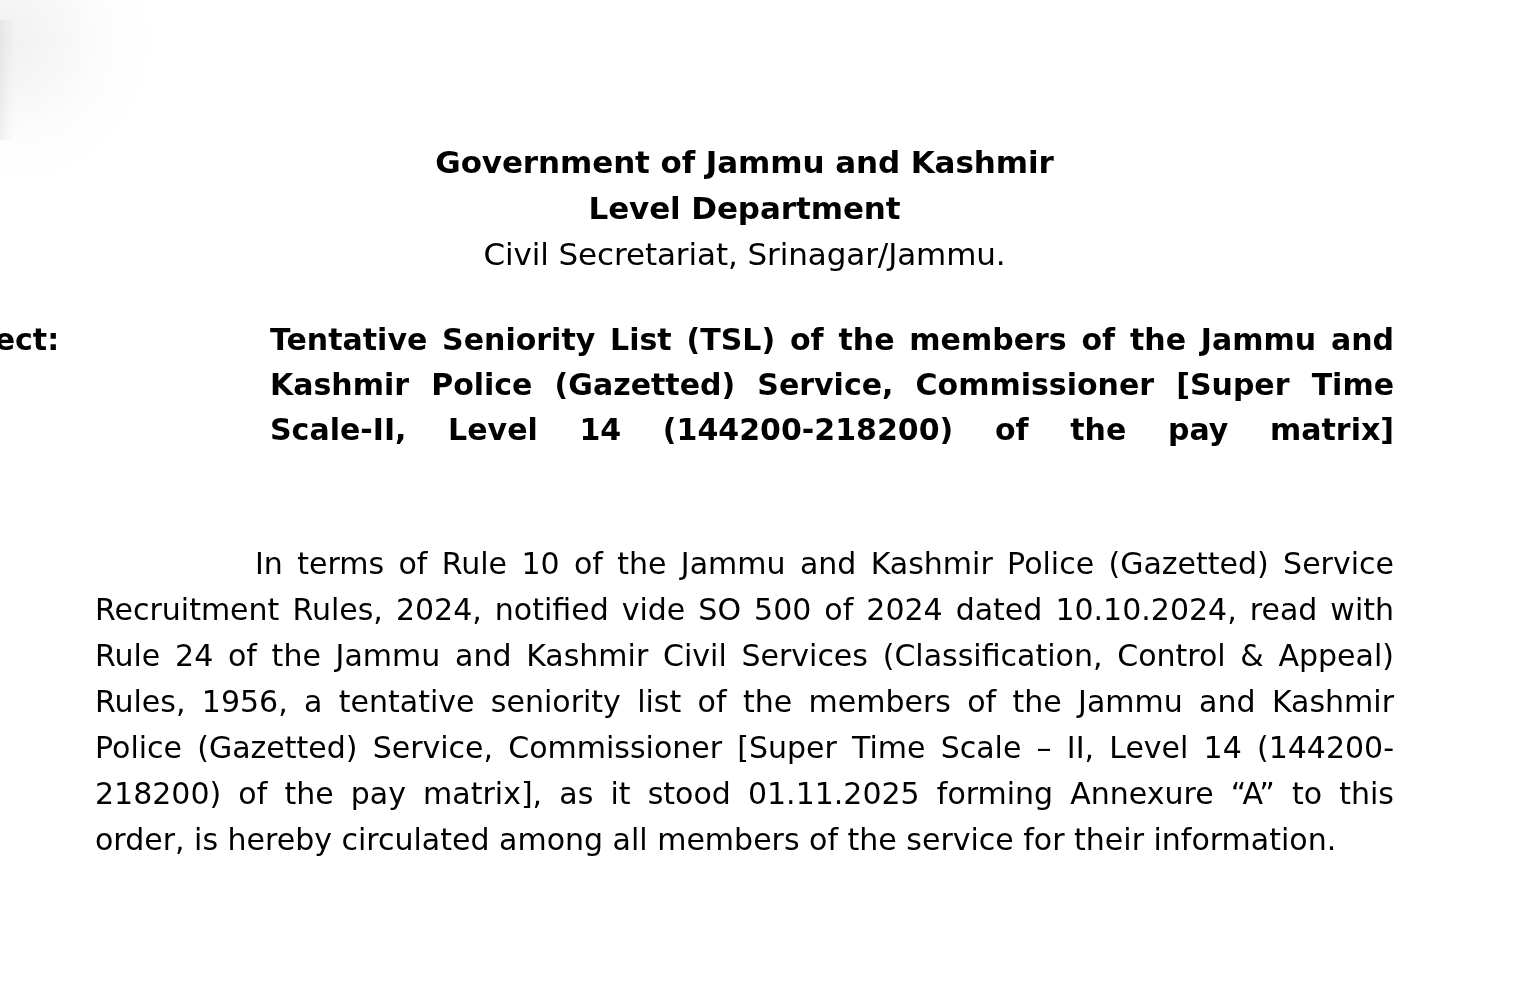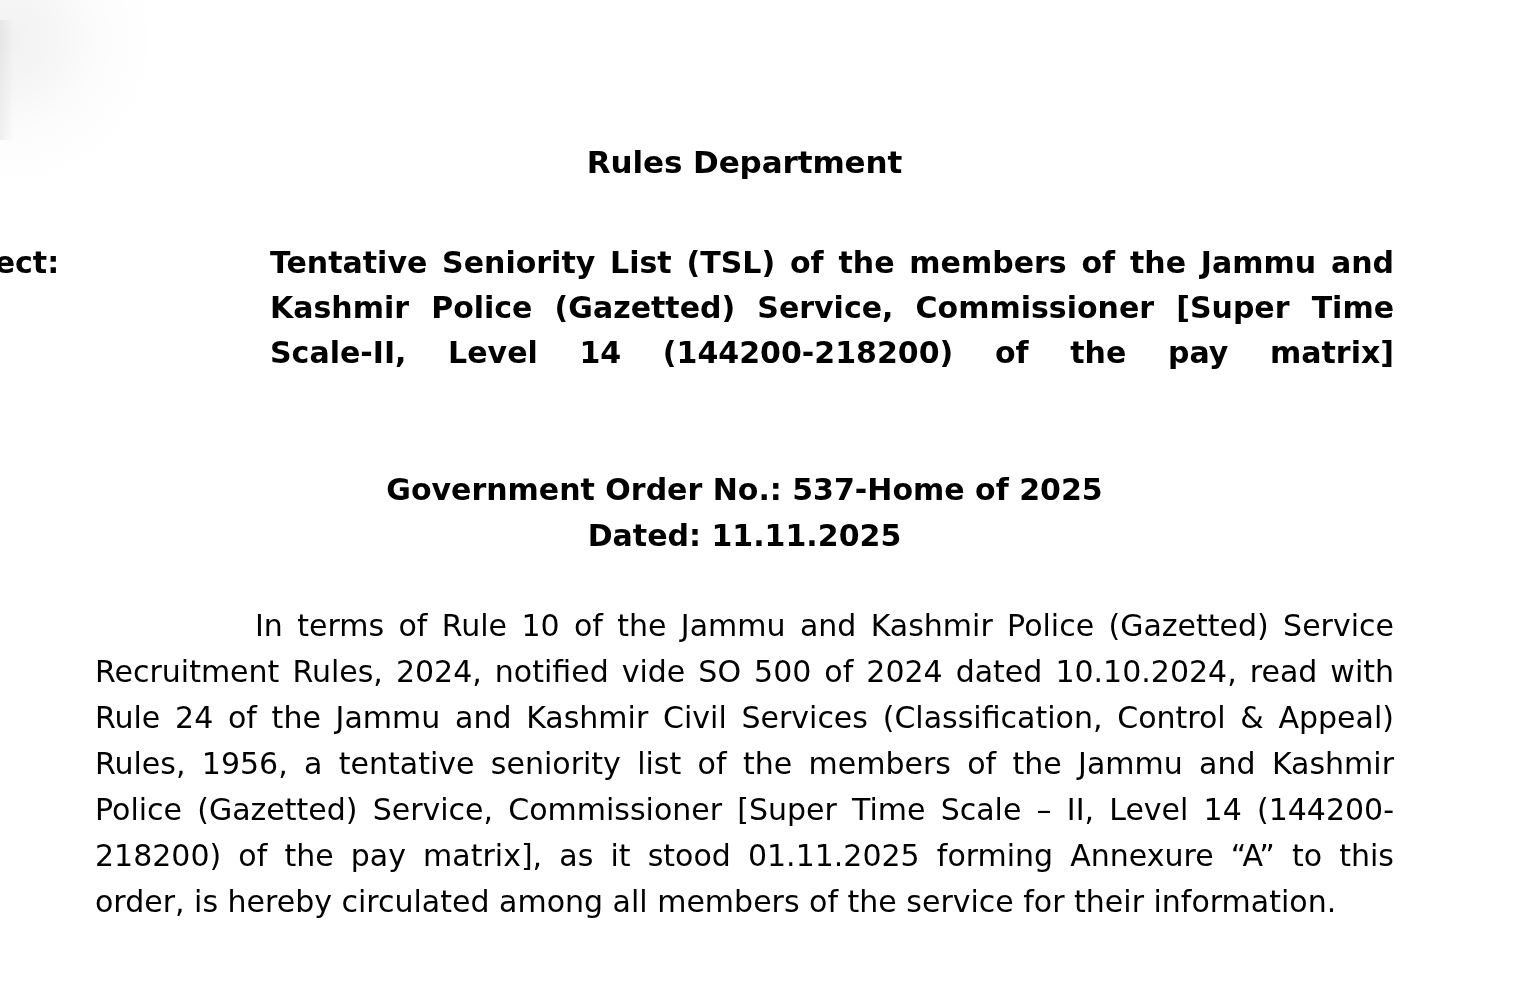--- a/index.html
+++ b/index.html
@@ -108,27 +108,25 @@
 </style>
 </head>
 <body>
 
 <div class="scan-smudge"></div>
 <div class="scan-smudge-2"></div>
 
 <div class="page">
 
   <div class="letterhead">
-    <div class="lh-line lh-bold lh-dept">Rules Department</div>
+    <div class="lh-line lh-bold lh-gov">Government of Jammu and Kashmir</div>
+    <div class="lh-line lh-bold lh-dept">Level Department</div>
+    <div class="lh-line lh-addr">Civil Secretariat, Srinagar/Jammu.</div>
   </div>
 
   <div class="subject-block">
     <span class="subject-label">Subject:</span><span>Tentative Seniority List (TSL) of the members of the Jammu and Kashmir Police (Gazetted) Service, Commissioner [Super Time Scale-II,  Level 14 (144200-218200) of the pay matrix]</span>
   </div>
 
-  <div class="order-block">
-    <div>Government Order No.: 537-Home of 2025</div>
-    <div>Dated: 11.11.2025</div>
-  </div>
 
   <div class="body-para" id="body-para"><span>In terms of Rule 10 of the Jammu and Kashmir Police (Gazetted) Service Recruitment Rules, 2024, notified vide SO 500 of 2024 dated 10.10.2024, read with Rule 24 of the Jammu and Kashmir Civil Services (Classification, Control &amp; Appeal) Rules, 1956, a tentative seniority list of the members of the Jammu and Kashmir Police (Gazetted) Service</span><b>, Commissioner </b><span>[</span><b>Super Time Scale – II,  Level 14 (144200-218200) of the pay matrix</b><span>], as it stood 01.11.2025 forming </span><b>Annexure “A”</b><span> to this order, is hereby circulated among all members of the service for their information.</span></div>
 
 </div>
 
 </body></html>

